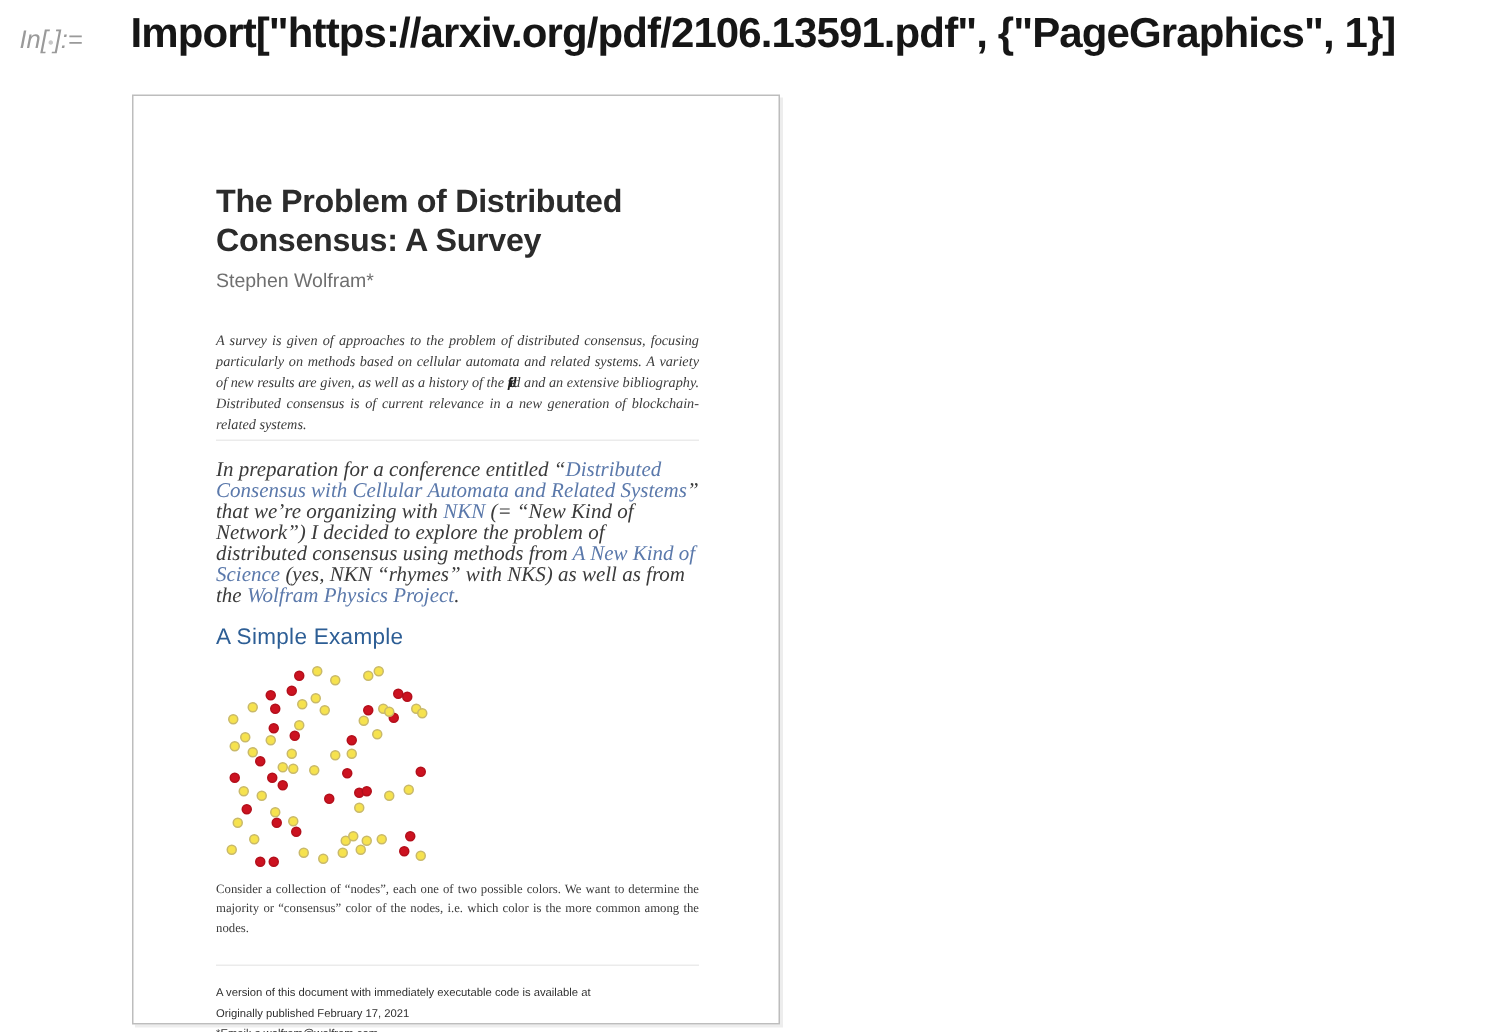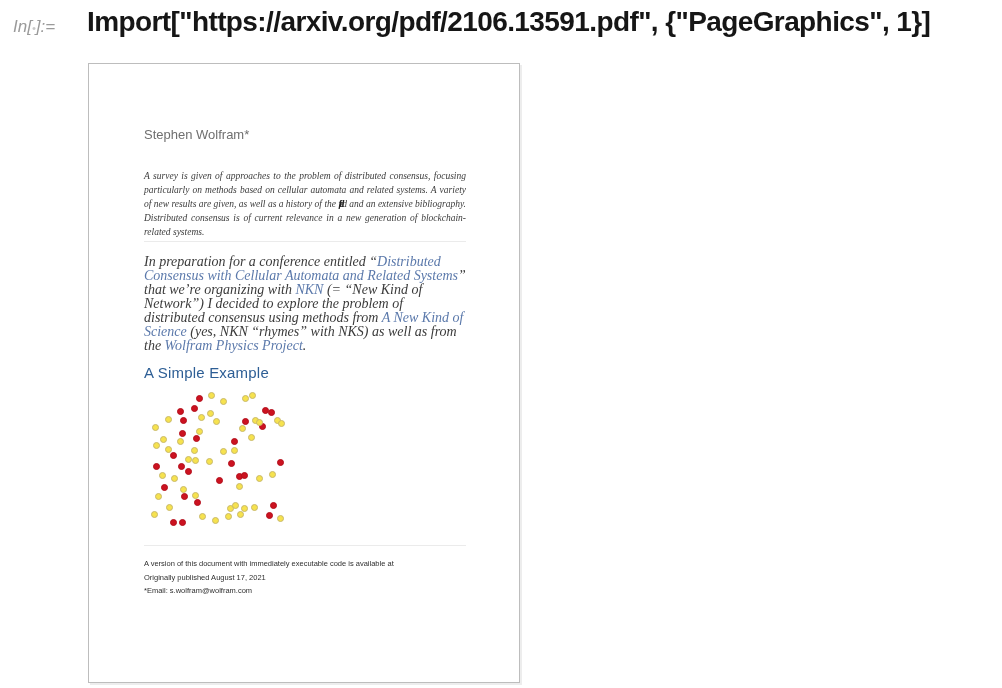--- a/index.html
+++ b/index.html
@@ -63,20 +63,21 @@
 <body>
 
 <div class="input-row">
   <span class="in-label"><span>In[</span><span class="in-dot">•</span><span>]:=</span></span>
   <div class="command">Import["https://arxiv.org/pdf/2106.13591.pdf", {"PageGraphics", 1}]</div>
 </div>
 
 <div class="page-frame">
   <div class="page-inner">
 
+    <div class="doc-title">The Problem of Distributed Consensus: A Survey</div>
     <div class="doc-author">Stephen Wolfram*</div>
 
     <p class="serif-i abstract"><span>A survey is given of approaches to the problem of distributed consensus, focusing particularly on methods based on cellular automata and related systems. A variety of new results are given, as well as a history of the </span><span class="glitch">fiel</span><span>d and an extensive bibliography. Distributed consensus is of current relevance in a new generation of blockchain-related systems.</span></p>
 
     <hr class="rule rule-1">
 
     <p class="serif-i intro"><span>In preparation for a conference entitled “</span><span class="doc-link">Distributed Consensus with Cellular Automata and Related Systems</span><span>” that we’re organizing with </span><span class="doc-link">NKN</span><span> (= “New Kind of Network”) I decided to explore the problem of distributed consensus using methods from </span><span class="doc-link">A New Kind of Science</span><span> (yes, NKN “rhymes” with NKS) as well as from the </span><span class="doc-link">Wolfram Physics Project</span><span>.</span></p>
 
     <div class="section-heading">A Simple Example</div>
 
@@ -148,23 +149,24 @@
         <div class="dot" style="left: 82px; top: 119px; background: rgb(246, 226, 78); border: 1px solid rgb(201, 185, 106);"></div>
         <div class="dot" style="left: 87px; top: 116px; background: rgb(246, 226, 78); border: 1px solid rgb(201, 185, 106);"></div>
         <div class="dot" style="left: 80px; top: 127px; background: rgb(246, 226, 78); border: 1px solid rgb(201, 185, 106);"></div>
         <div class="dot" style="left: 92px; top: 125px; background: rgb(246, 226, 78); border: 1px solid rgb(201, 185, 106);"></div>
         <div class="dot" style="left: 96px; top: 119px; background: rgb(246, 226, 78); border: 1px solid rgb(201, 185, 106);"></div>
         <div class="dot" style="left: 106px; top: 118px; background: rgb(246, 226, 78); border: 1px solid rgb(201, 185, 106);"></div>
         <div class="dot" style="left: 54px; top: 127px; background: rgb(246, 226, 78); border: 1px solid rgb(201, 185, 106);"></div>
         <div class="dot" style="left: 132px; top: 129px; background: rgb(246, 226, 78); border: 1px solid rgb(201, 185, 106);"></div>
       </div>
 
+    <p class="caption">Consider a collection of “nodes”, each one of two possible colors. We want to determine the majority or “consensus” color of the nodes, i.e. which color is the more common among the nodes.</p>
 
     <hr class="rule rule-2">
 
     <div class="footer">
       <span>A version of this document with immediately executable code is available at</span>
-      <div class="footer-pub">Originally published August 17, 2021</div>
+      <div class="footer-pub">Originally published February 17, 2021</div>
       <div class="footer-email">*Email: s.wolfram@wolfram.com</div>
     </div>
 
   </div>
 </div>
 
 </body></html>

